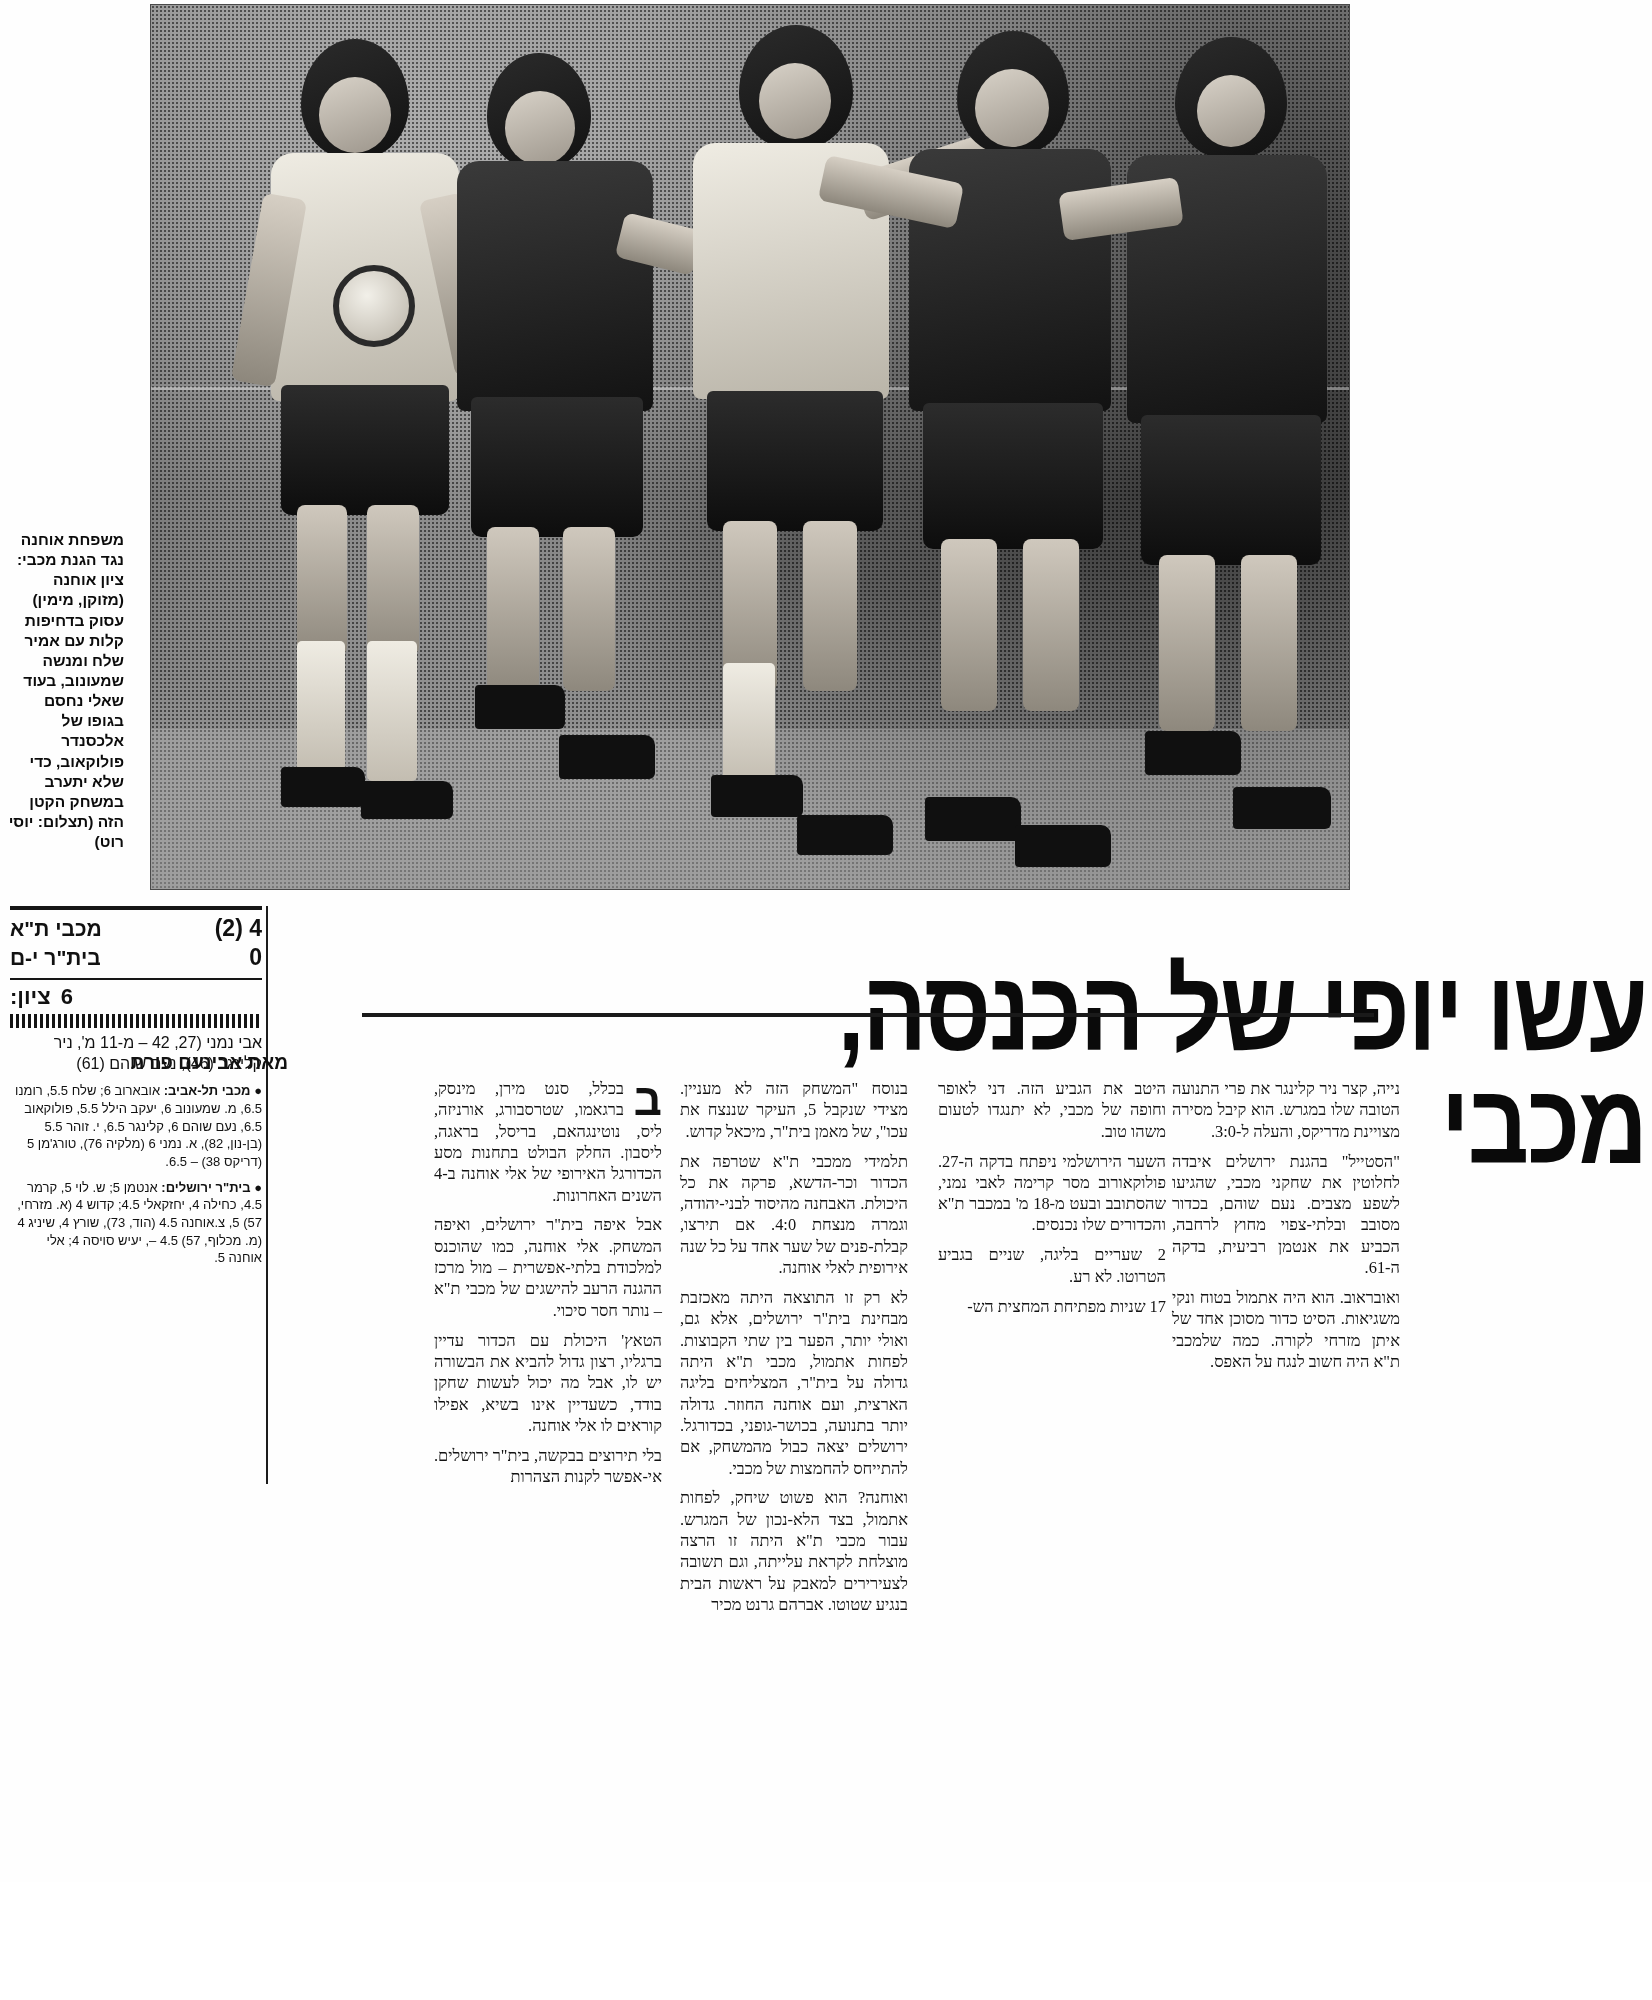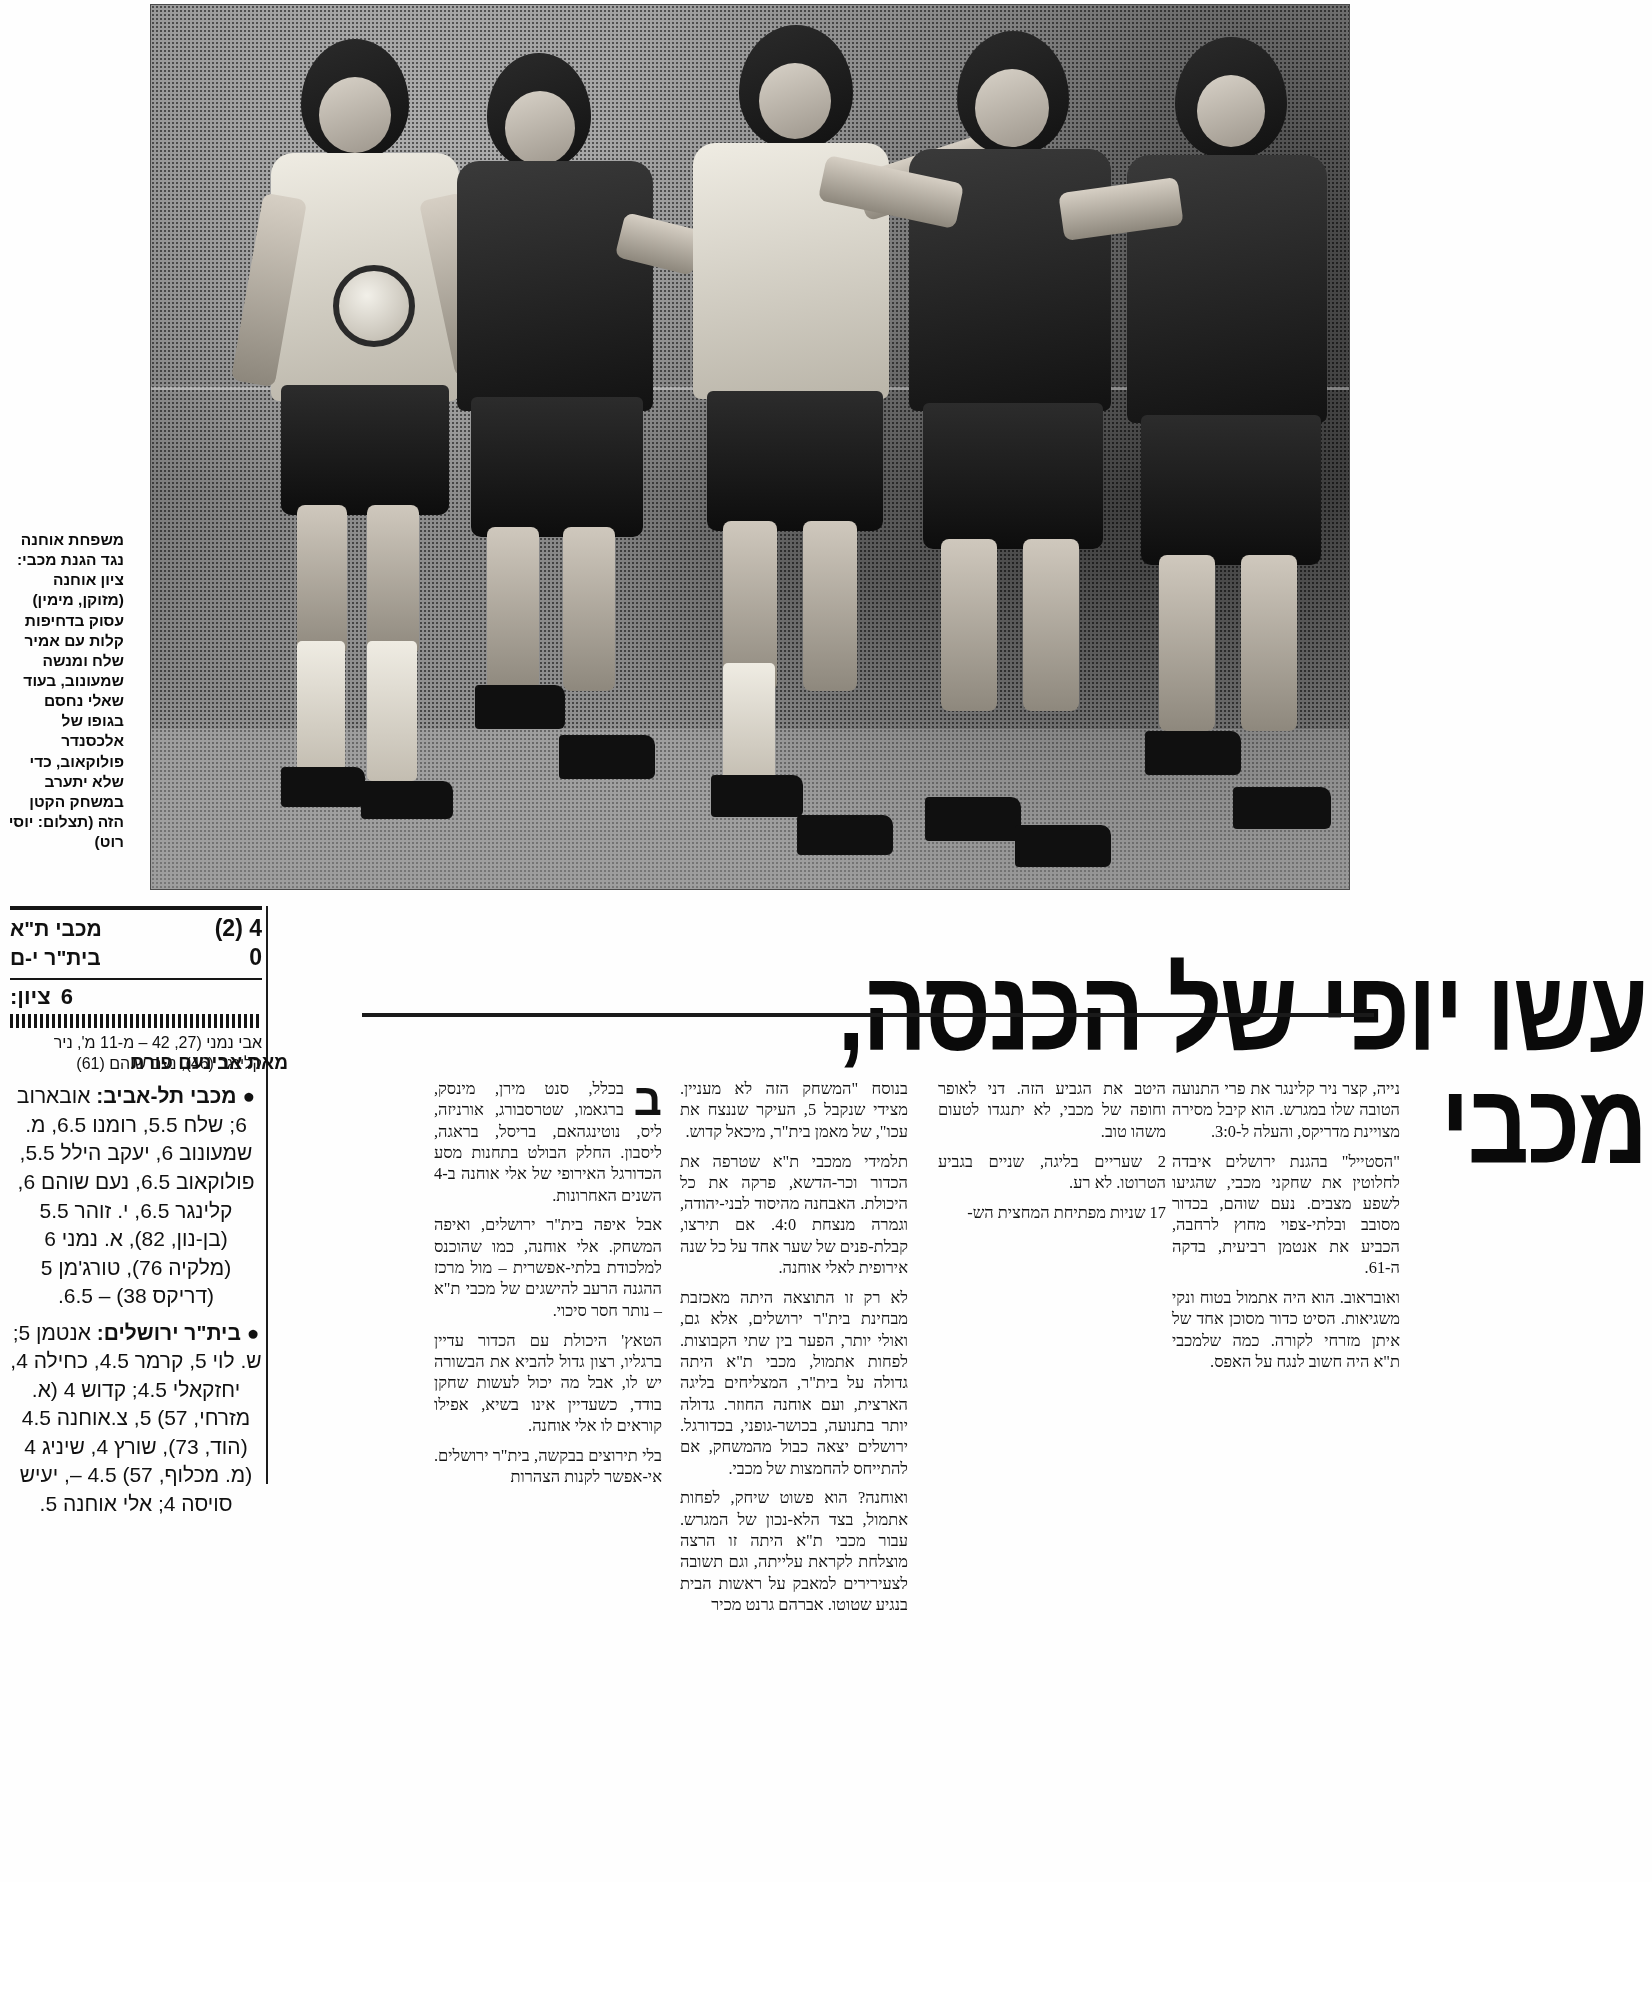--- a/index.html
+++ b/index.html
@@ -165,21 +165,21 @@
     height:14px;
     background-image:repeating-linear-gradient(90deg,#141414 0 3px,#ffffff 3px 6px);
     margin:4px 0 3px 0;
   }
   .scorers{
     font-size:16px; line-height:1.34; text-align:right;
     font-family:"Liberation Sans", sans-serif;
     margin-top:4px;
   }
   .lineups{
-    font-size:21px; line-height:1.36; text-align:center;
+    font-size:13px; line-height:1.36; text-align:right;
     font-family:"Liberation Sans", sans-serif;
     margin-top:8px;
   }
   .lineups b{font-weight:bold;}
   .bullet{font-weight:bold;}
   .divider-v{
     position:absolute;
     left:266px; top:906px;
     width:2px; height:578px;
     background:#1c1c1c;
@@ -364,20 +364,21 @@
 
     <div class="col c4">
       <p>בנוסח "המשחק הזה לא מעניין. מצידי שנקבל 5, העיקר שננצח את עכו", של מאמן בית"ר, מיכאל קדוש.</p>
       <p>תלמידי ממכבי ת"א שטרפה את הכדור וכר-הדשא, פרקה את כל היכולת. האבחנה מהיסוד לבני-יהודה, וגמרה מנצחת 4:0. אם תירצו, קבלת-פנים של שער אחד על כל שנה אירופית לאלי אוחנה.</p>
       <p>לא רק זו התוצאה היתה מאכזבת מבחינת בית"ר ירושלים, אלא גם, ואולי יותר, הפער בין שתי הקבוצות. לפחות אתמול, מכבי ת"א היתה גדולה על בית"ר, המצליחים בליגה הארצית, ועם אוחנה החוזר. גדולה יותר בתנועה, בכושר-גופני, בכדורגל. ירושלים יצאה כבול מהמשחק, אם להתייחס להחמצות של מכבי.</p>
       <p>ואוחנה? הוא פשוט שיחק, לפחות אתמול, בצד הלא-נכון של המגרש. עבור מכבי ת"א היתה זו הרצה מוצלחת לקראת עלייתה, וגם תשובה לצעירירים למאבק על ראשות הבית בנגיע שטוטו. אברהם גרנט מכיר</p>
     </div>
 
     <div class="col c3">
       <p>היטב את הגביע הזה. דני לאופר וחופה של מכבי, לא יתנגדו לטעום משהו טוב.</p>
+      <p>השער הירושלמי ניפתח בדקה ה-27. פולוקאורוב מסר קרימה לאבי נמני, שהסתובב ובעט מ-18 מ' במכבר ת"א והכדורים שלו נכנסים.</p>
       <p>2 שעריים בליגה, שניים בגביע הטרוטו. לא רע.</p>
       <p>17 שניות מפתיחת המחצית הש-</p>
     </div>
 
     <div class="col c2">
       <p>נייה, קצר ניר קלינגר את פרי התנועה הטובה שלו במגרש. הוא קיבל מסירה מצויינת מדריקס, והעלה ל-3:0.</p>
       <p>"הסטייל" בהגנת ירושלים איבדה לחלוטין את שחקני מכבי, שהגיעו לשפע מצבים. נעם שוהם, בכדור מסובב ובלתי-צפוי מחוץ לרחבה, הכביע את אנטמן רביעית, בדקה ה-61.</p>
       <p>ואובראוב. הוא היה אתמול בטוח ונקי משגיאות. הסיט כדור מסוכן אחד של איתן מזרחי לקורה. כמה שלמכבי ת"א היה חשוב לנגח על האפס.</p>
     </div>
 

